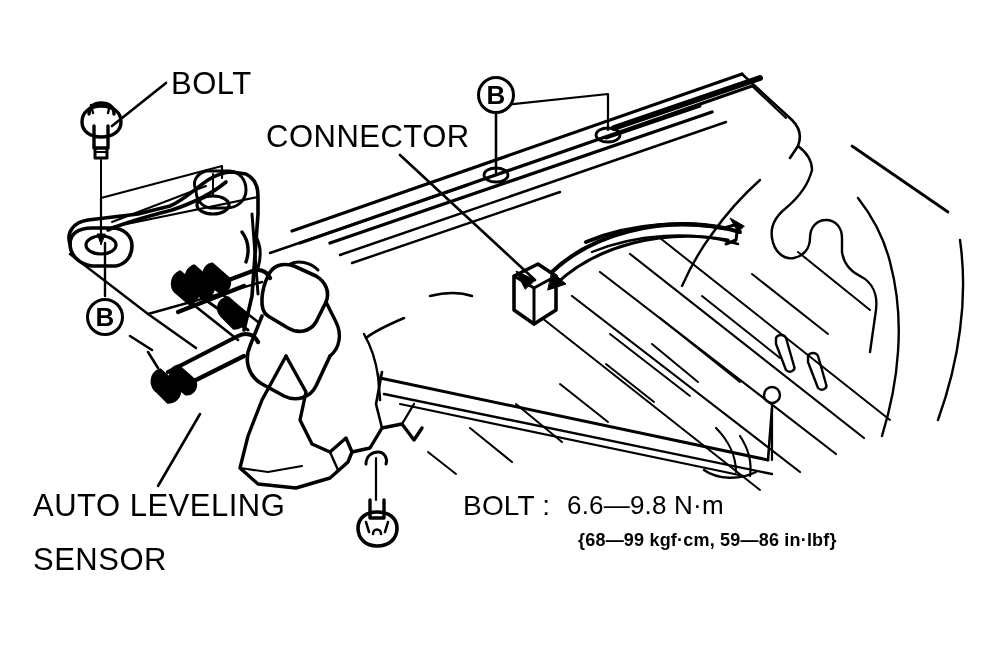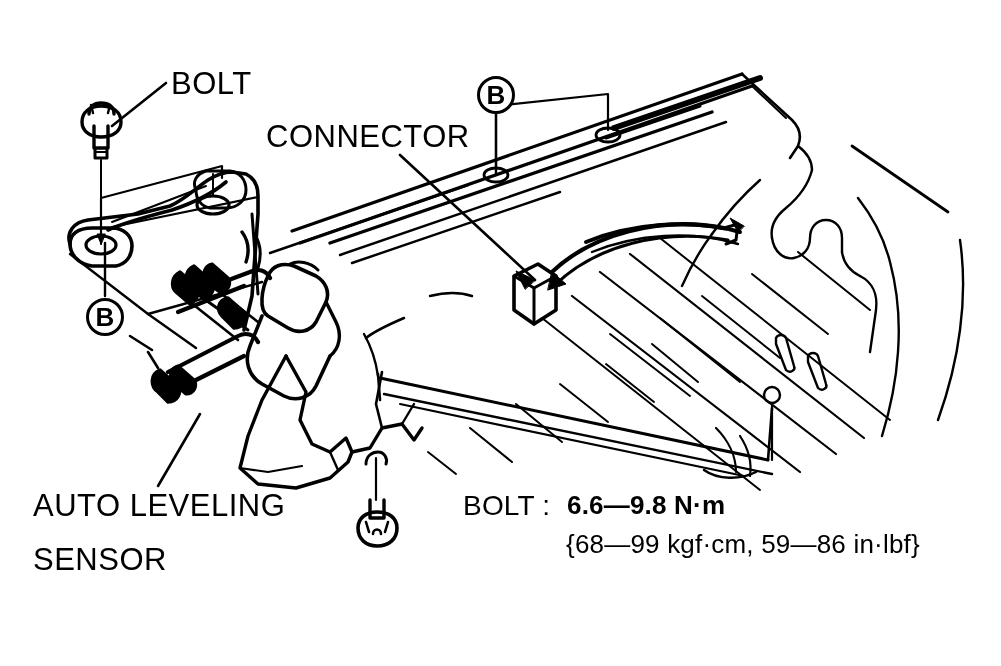--- a/index.html
+++ b/index.html
@@ -67,28 +67,28 @@
   .lbl-torque-head {
     left: 463px;
     top: 492px;
     font-size: 28px;
     letter-spacing: 0.2px;
   }
   .lbl-torque-si {
     left: 567px;
     top: 492px;
     font-size: 26px;
+    font-weight: normal;
+    letter-spacing: 0.2px;
+  }
+  .lbl-torque-alt {
+    left: 578px;
+    top: 531px;
+    font-size: 18px;
     font-weight: bold;
-    letter-spacing: 0.2px;
-  }
-  .lbl-torque-alt {
-    left: 566px;
-    top: 531px;
-    font-size: 26px;
-    font-weight: normal;
     letter-spacing: 0.2px;
   }
   .cball {
     position: absolute;
     width: 38px;
     height: 38px;
     border: 3px solid #000000;
     border-radius: 50%;
     box-sizing: border-box;
     color: #000000;

